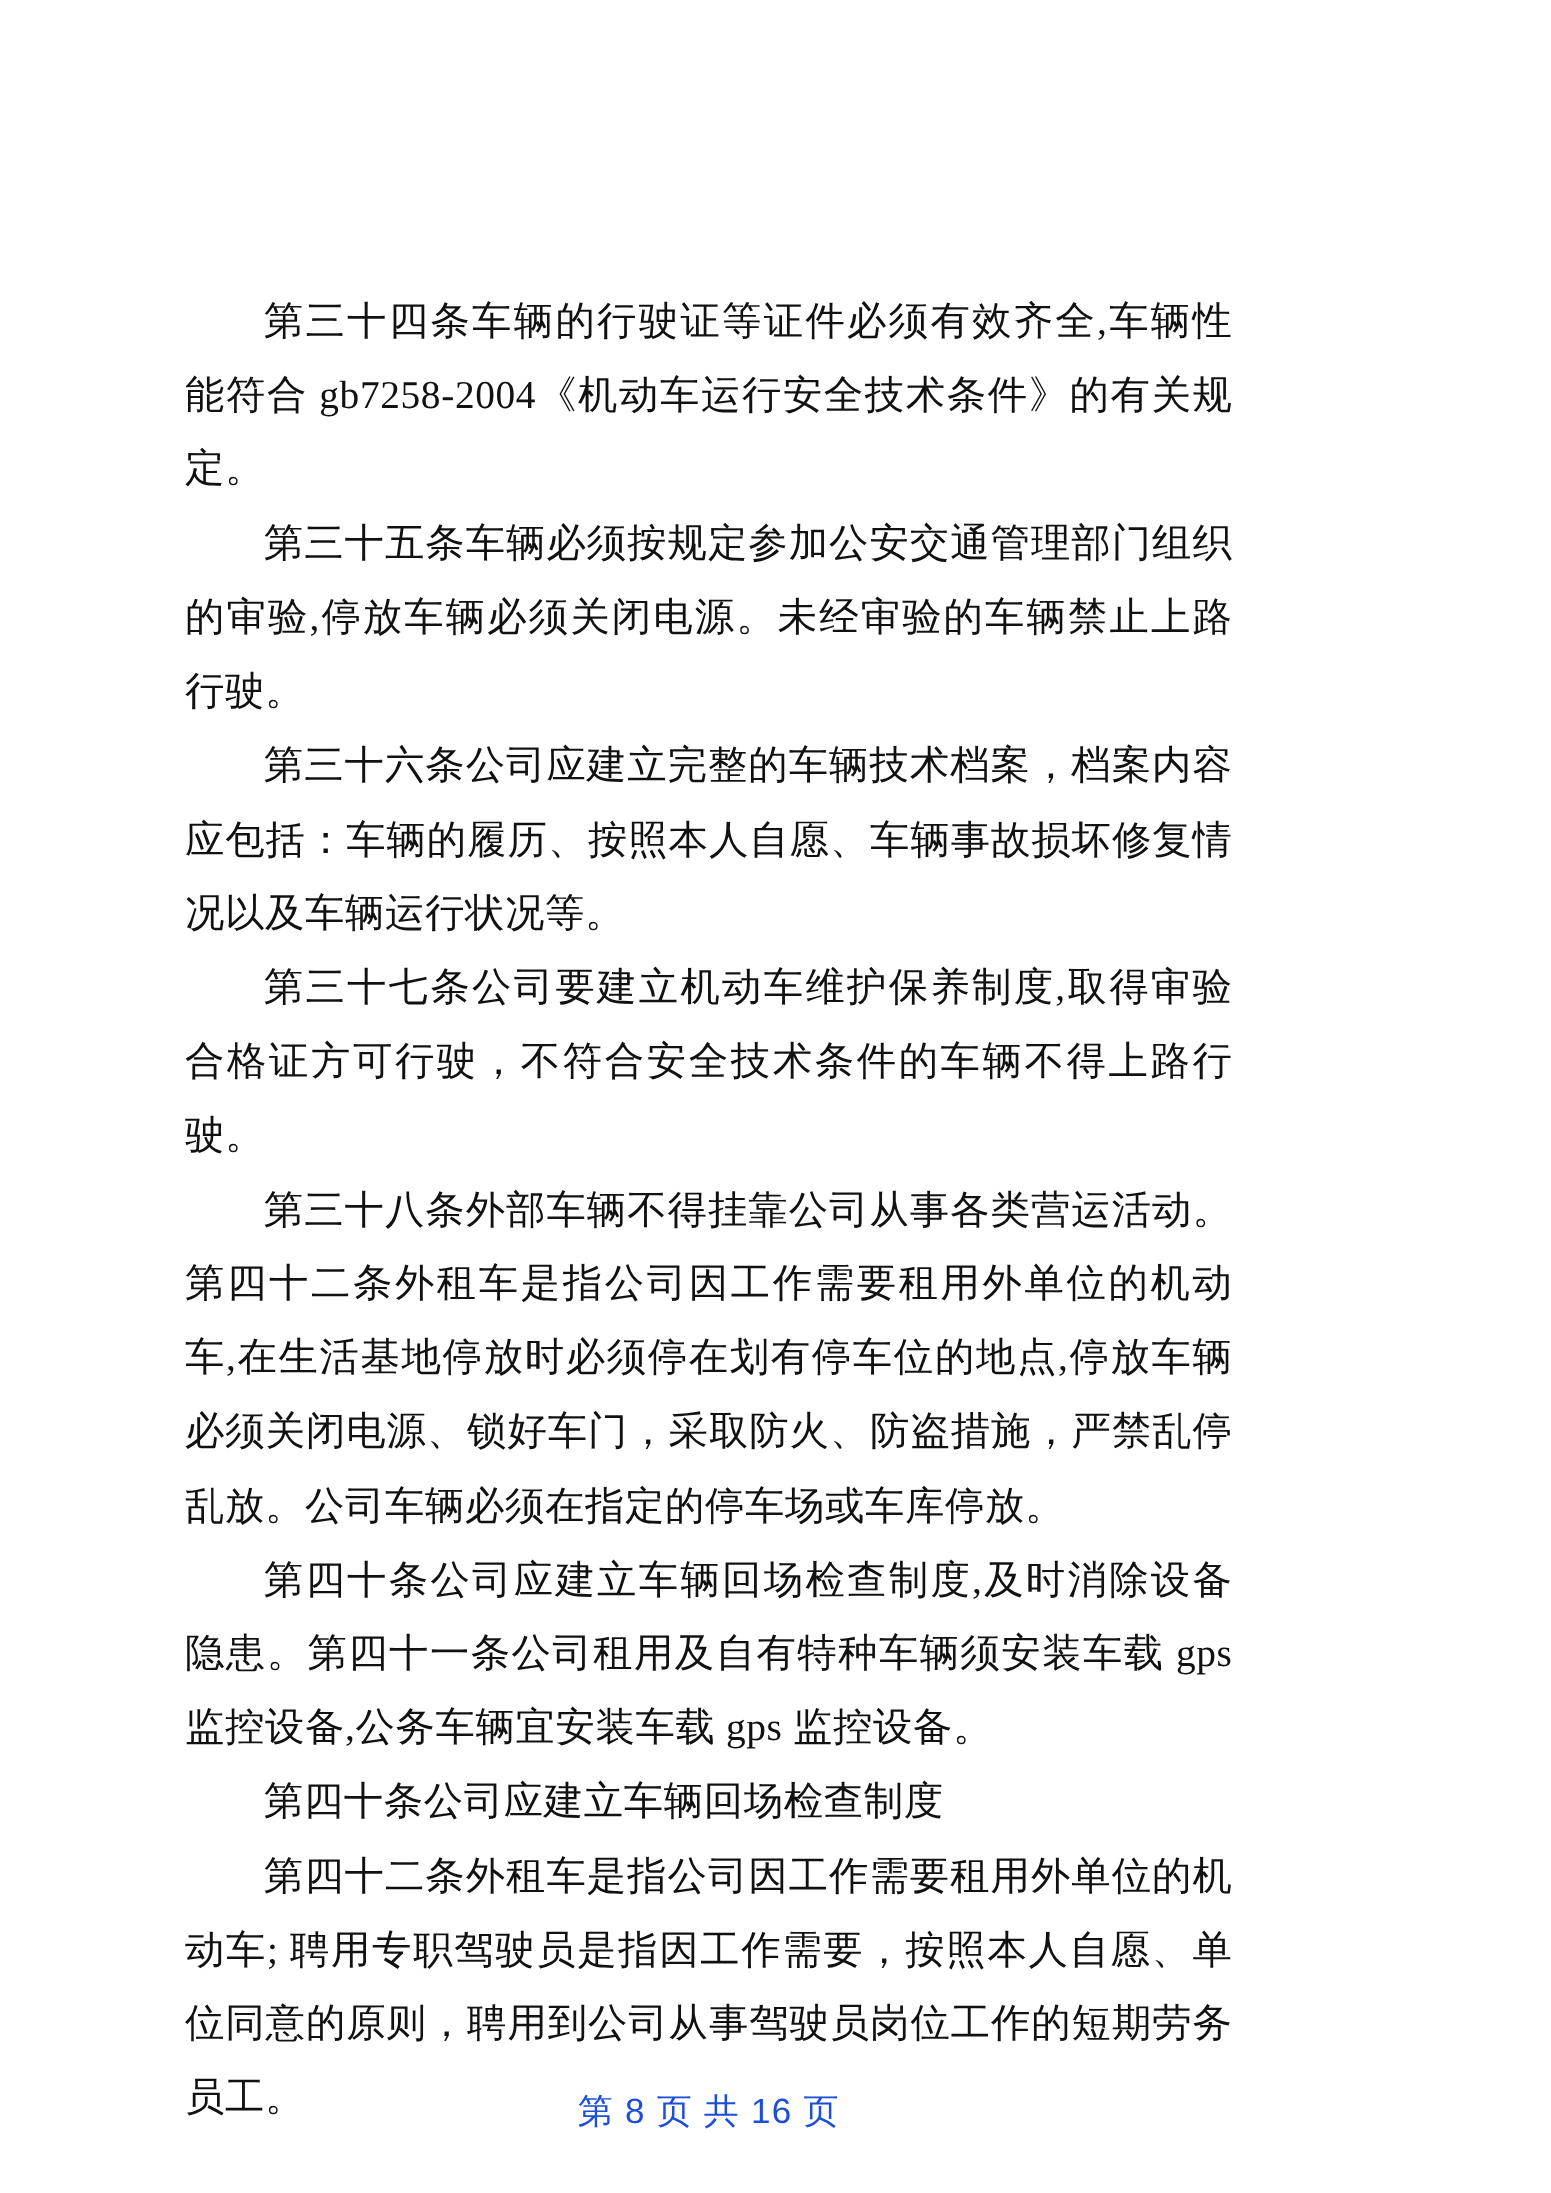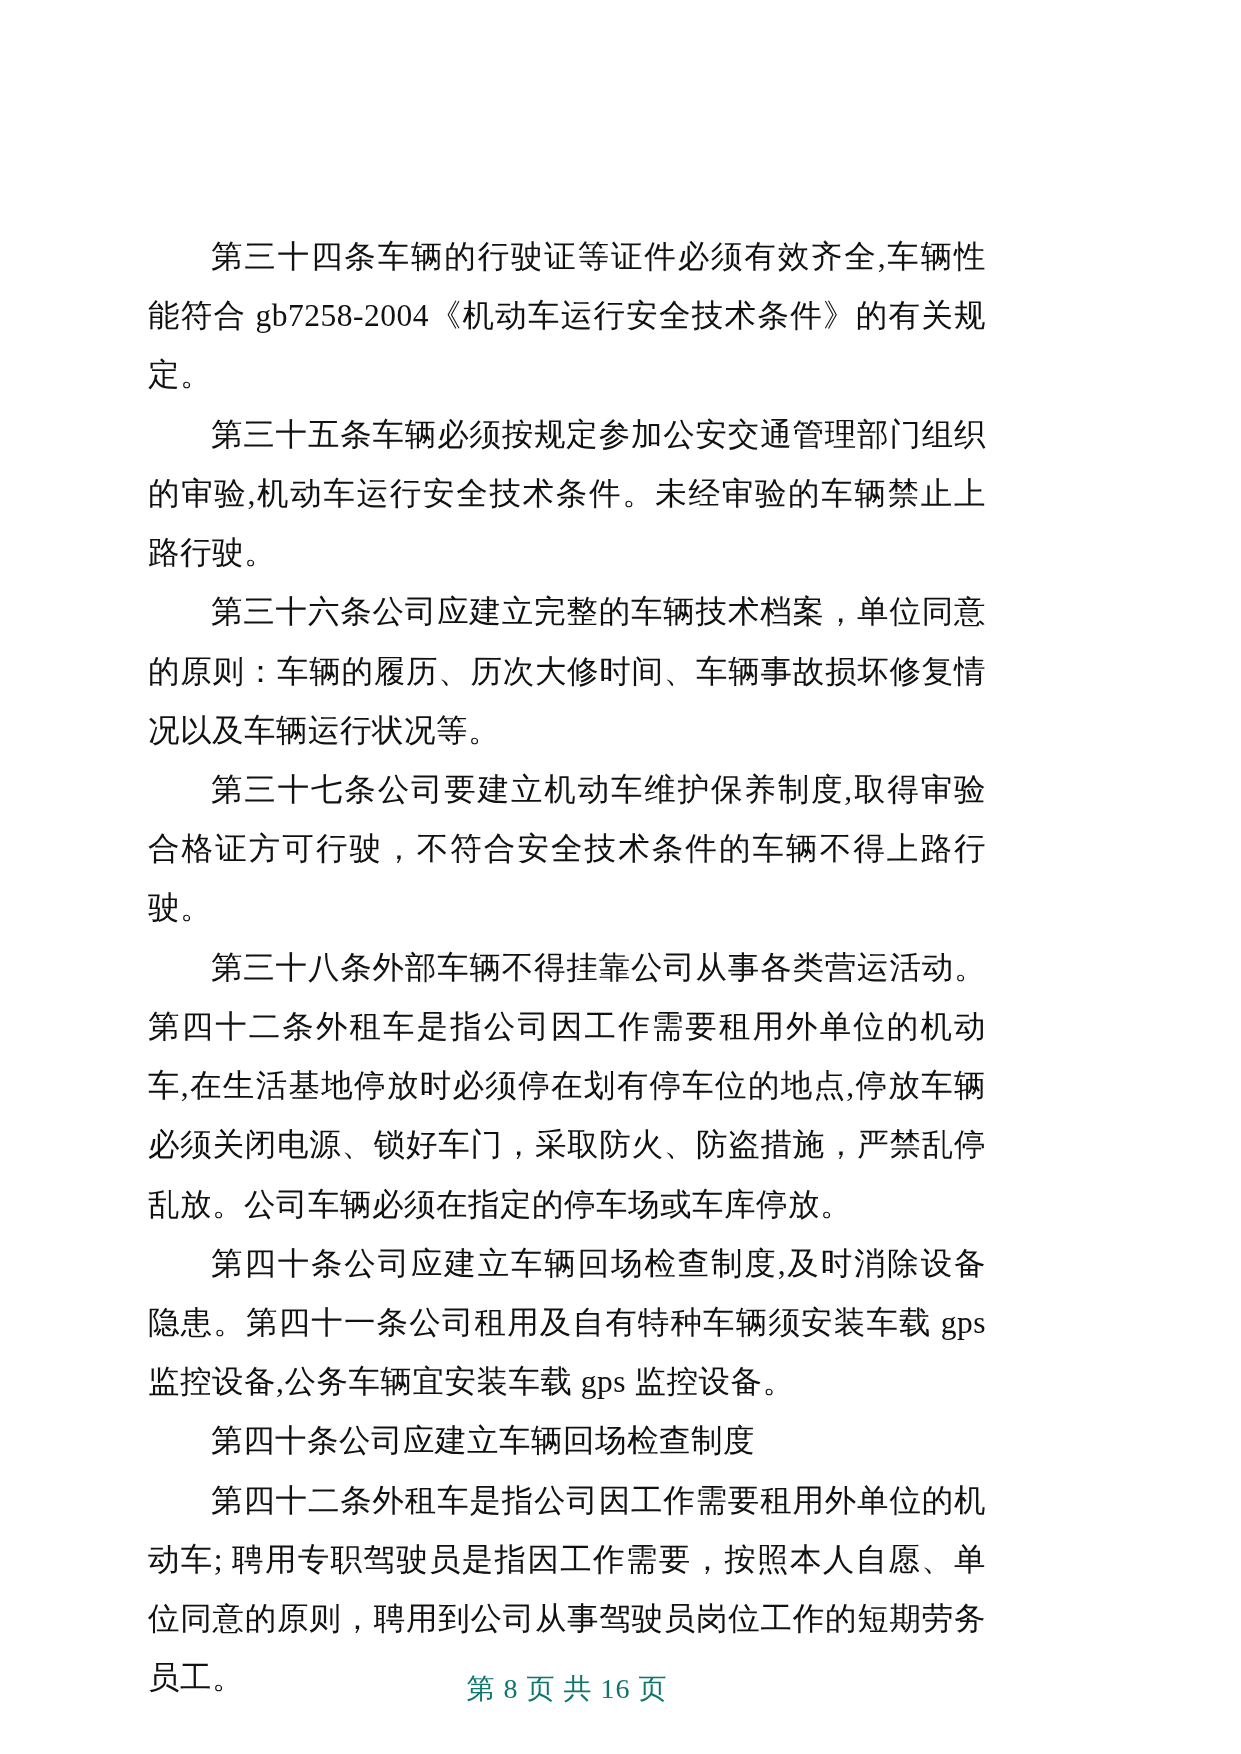--- a/index.html
+++ b/index.html
@@ -38,32 +38,32 @@
     text-indent: 2em;
   }
   .footer {
     position: absolute;
     left: 0;
     right: 0;
     bottom: 78px;
     text-align: center;
     font-size: 28px;
     letter-spacing: 1px;
-    color: #0f766e;
-    font-family: Liberation Serif, serif;
+    color: #1d4ed8;
+    font-family: Liberation Sans, sans-serif;
   }
 </style>
 </head>
 <body>
 
 <div class="page">
   <div class="doc-body">
     <p class="para">第三十四条车辆的行驶证等证件必须有效齐全,车辆性能符合 gb7258-2004《机动车运行安全技术条件》的有关规定。</p>
-    <p class="para">第三十五条车辆必须按规定参加公安交通管理部门组织的审验,机动车运行安全技术条件。未经审验的车辆禁止上路行驶。</p>
-    <p class="para">第三十六条公司应建立完整的车辆技术档案，单位同意的原则：车辆的履历、历次大修时间、车辆事故损坏修复情况以及车辆运行状况等。</p>
+    <p class="para">第三十五条车辆必须按规定参加公安交通管理部门组织的审验,停放车辆必须关闭电源。未经审验的车辆禁止上路行驶。</p>
+    <p class="para">第三十六条公司应建立完整的车辆技术档案，档案内容应包括：车辆的履历、按照本人自愿、车辆事故损坏修复情况以及车辆运行状况等。</p>
     <p class="para">第三十七条公司要建立机动车维护保养制度,取得审验合格证方可行驶，不符合安全技术条件的车辆不得上路行驶。</p>
     <p class="para">第三十八条外部车辆不得挂靠公司从事各类营运活动。第四十二条外租车是指公司因工作需要租用外单位的机动车,在生活基地停放时必须停在划有停车位的地点,停放车辆必须关闭电源、锁好车门，采取防火、防盗措施，严禁乱停乱放。公司车辆必须在指定的停车场或车库停放。</p>
     <p class="para">第四十条公司应建立车辆回场检查制度,及时消除设备隐患。第四十一条公司租用及自有特种车辆须安装车载 gps 监控设备,公务车辆宜安装车载 gps 监控设备。</p>
     <p class="para">第四十条公司应建立车辆回场检查制度</p>
     <p class="para">第四十二条外租车是指公司因工作需要租用外单位的机动车; 聘用专职驾驶员是指因工作需要，按照本人自愿、单位同意的原则，聘用到公司从事驾驶员岗位工作的短期劳务员工。</p>
   </div>
   <div class="footer">第 8 页  共 16 页</div>
 </div>
 
 </body></html>

